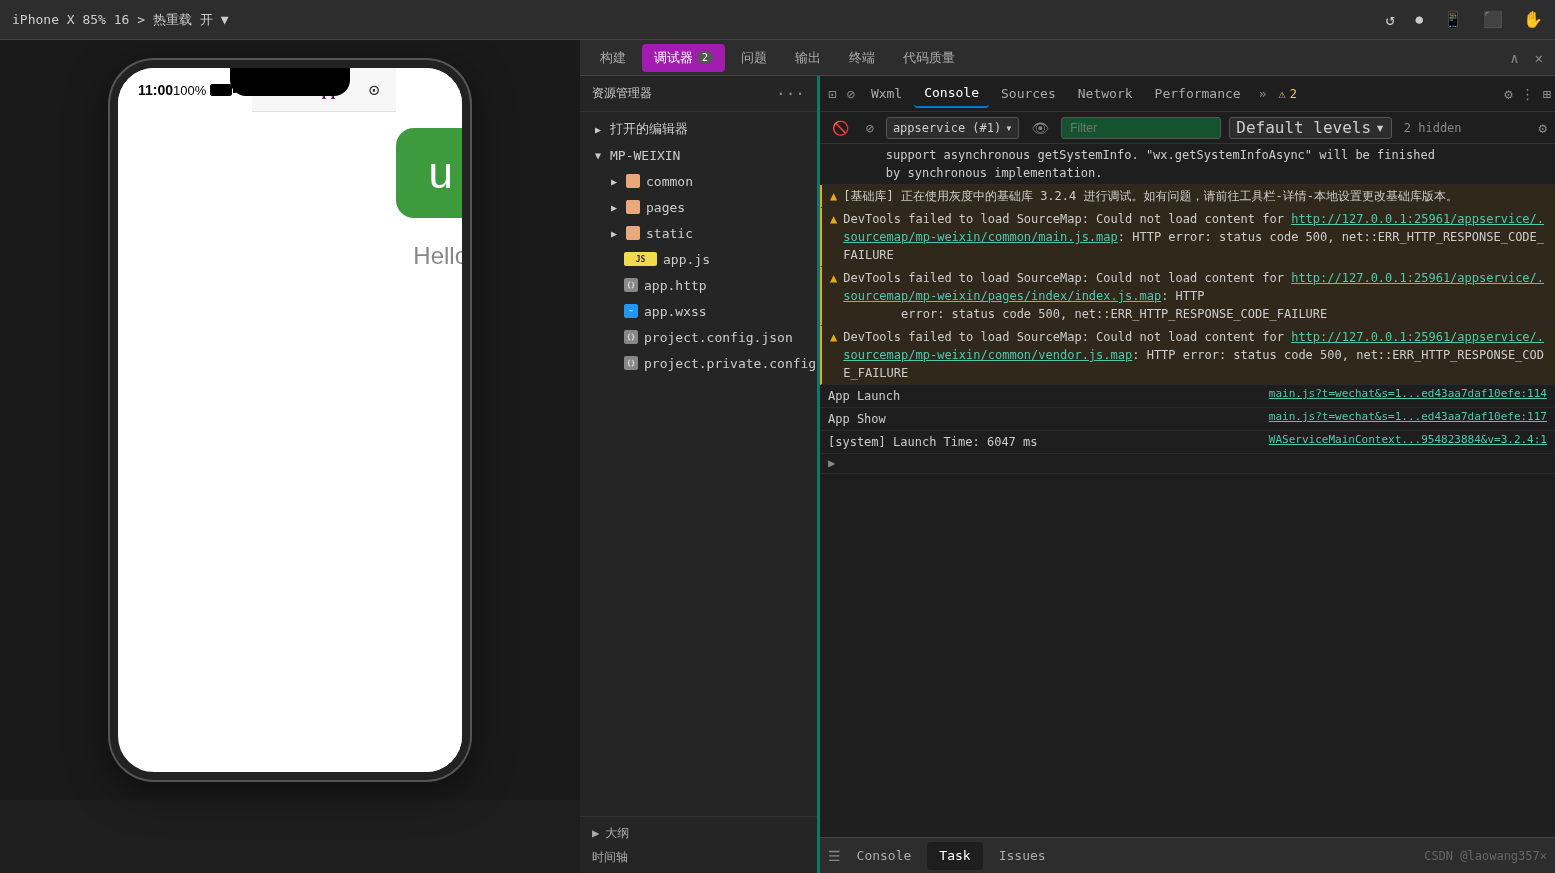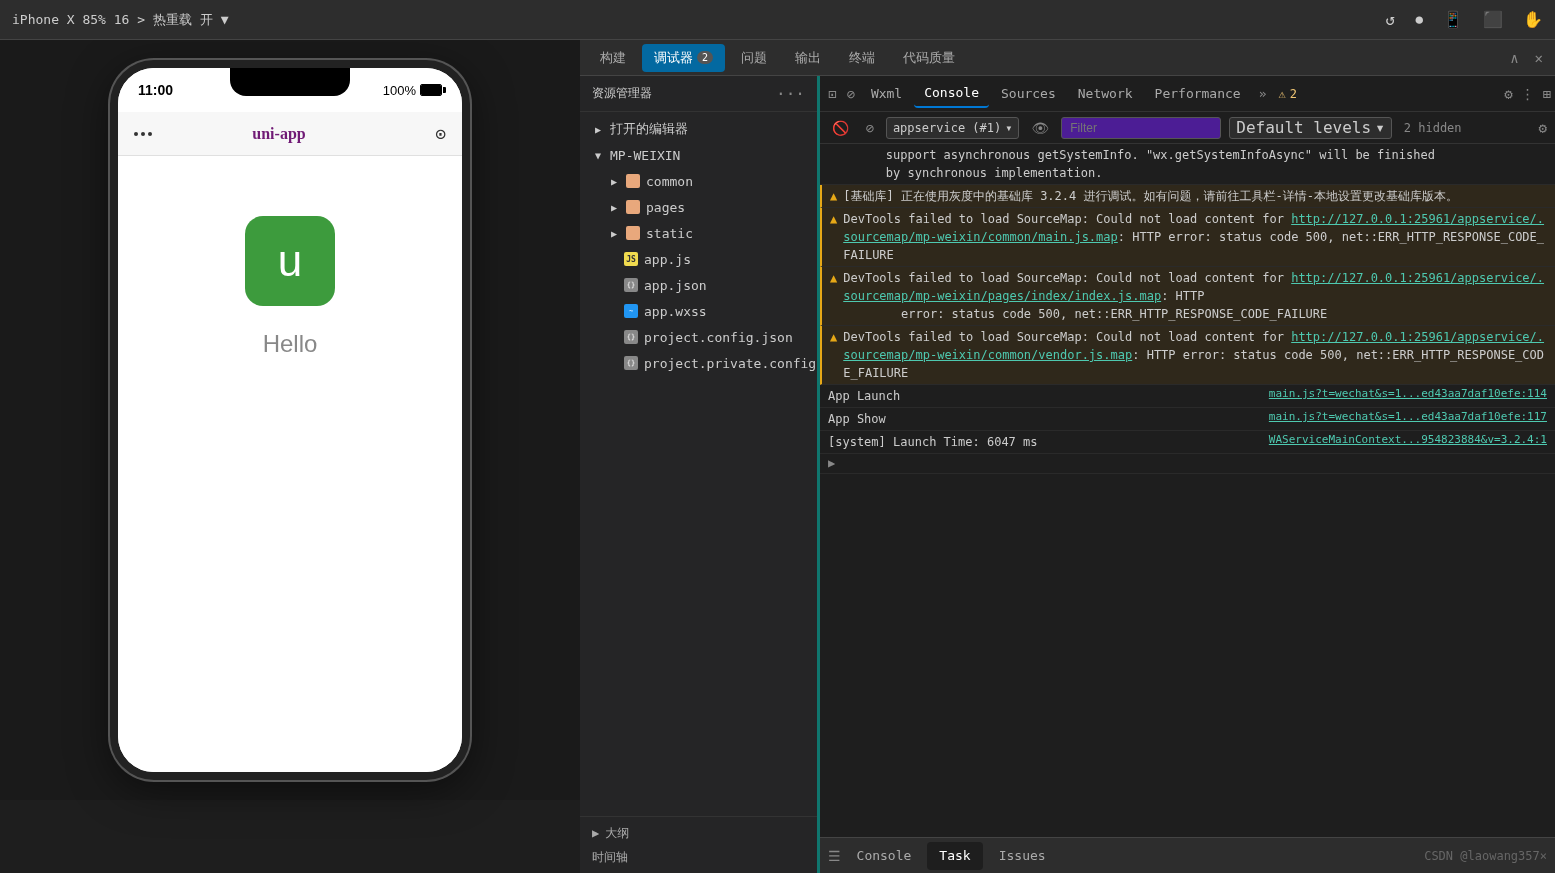--- a/index.html
+++ b/index.html
@@ -78,21 +78,20 @@
     .phone-frame {
       width: 360px;
       height: 720px;
       background: white;
       border-radius: 44px;
       border: 8px solid #222;
       box-shadow: 0 0 0 2px #555, 0 10px 40px rgba(0,0,0,0.5);
       overflow: hidden;
       position: relative;
       display: flex;
-      flex-direction: column;
     }
 
     .phone-status-bar {
       height: 44px;
       background: white;
       display: flex;
       align-items: center;
       justify-content: space-between;
       padding: 0 20px;
       flex-shrink: 0;
@@ -255,21 +254,21 @@
 
     .file-icon-folder {
       width: 14px;
       height: 14px;
       background: #e8a87c;
       border-radius: 2px;
       display: inline-block;
       flex-shrink: 0;
     }
     .file-icon-js {
-      width: 14px;
+      width: 33px;
       height: 14px;
       background: #f0db4f;
       border-radius: 2px;
       display: flex;
       align-items: center;
       justify-content: center;
       font-size: 8px;
       font-weight: bold;
       color: #333;
       flex-shrink: 0;
@@ -313,21 +312,21 @@
       padding: 0 12px;
       display: flex;
       align-items: center;
       color: #aaa;
       font-size: 13px;
       cursor: pointer;
       border-radius: 4px;
       gap: 4px;
     }
     .devtools-tab.active {
-      background: #0369a1;
+      background: #a21caf;
       color: #fff;
     }
     .tab-badge {
       background: #555;
       color: #fff;
       font-size: 10px;
       padding: 1px 5px;
       border-radius: 8px;
       min-width: 16px;
       text-align: center;
@@ -428,21 +427,21 @@
       border-radius: 3px;
       padding: 2px 6px;
       cursor: pointer;
       display: flex;
       align-items: center;
       gap: 4px;
       height: 22px;
     }
 
     .filter-input {
-      background: #4c1d95;
+      background: #14532d;
       color: #ccc;
       font-size: 12px;
       border: 1px solid #555;
       border-radius: 3px;
       padding: 2px 8px;
       height: 22px;
       width: 160px;
     }
 
     .default-levels {
@@ -728,21 +727,21 @@
             <span>static</span>
           </div>
 
           <div class="file-item" style="padding-left:44px;">
             <div class="file-icon-js">JS</div>
             <span>app.js</span>
           </div>
 
           <div class="file-item" style="padding-left:44px;">
             <div class="file-icon-json">{}</div>
-            <span>app.json</span>
+            <span>app.http</span>
           </div>
 
           <div class="file-item" style="padding-left:44px;">
             <div class="file-icon-wxss">~</div>
             <span>app.wxss</span>
           </div>
 
           <div class="file-item" style="padding-left:44px;">
             <div class="file-icon-json">{}</div>
             <span>project.config.json</span>

